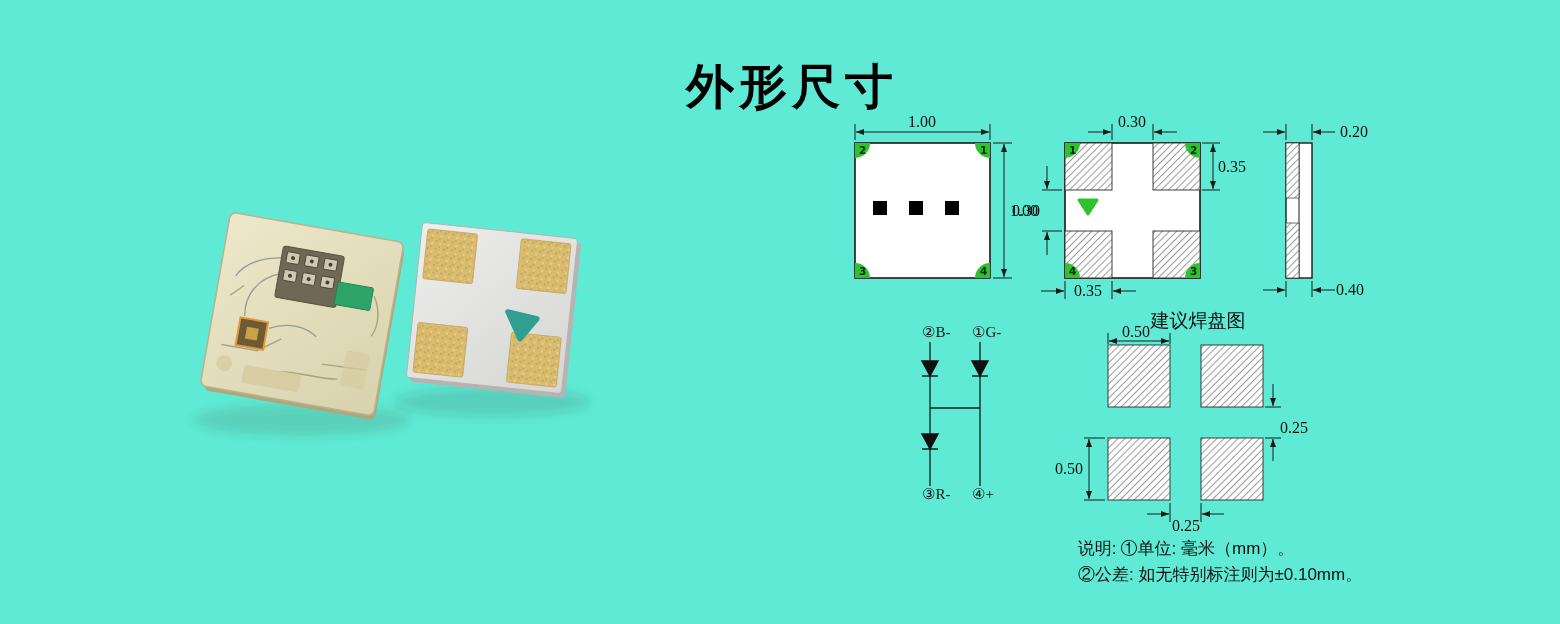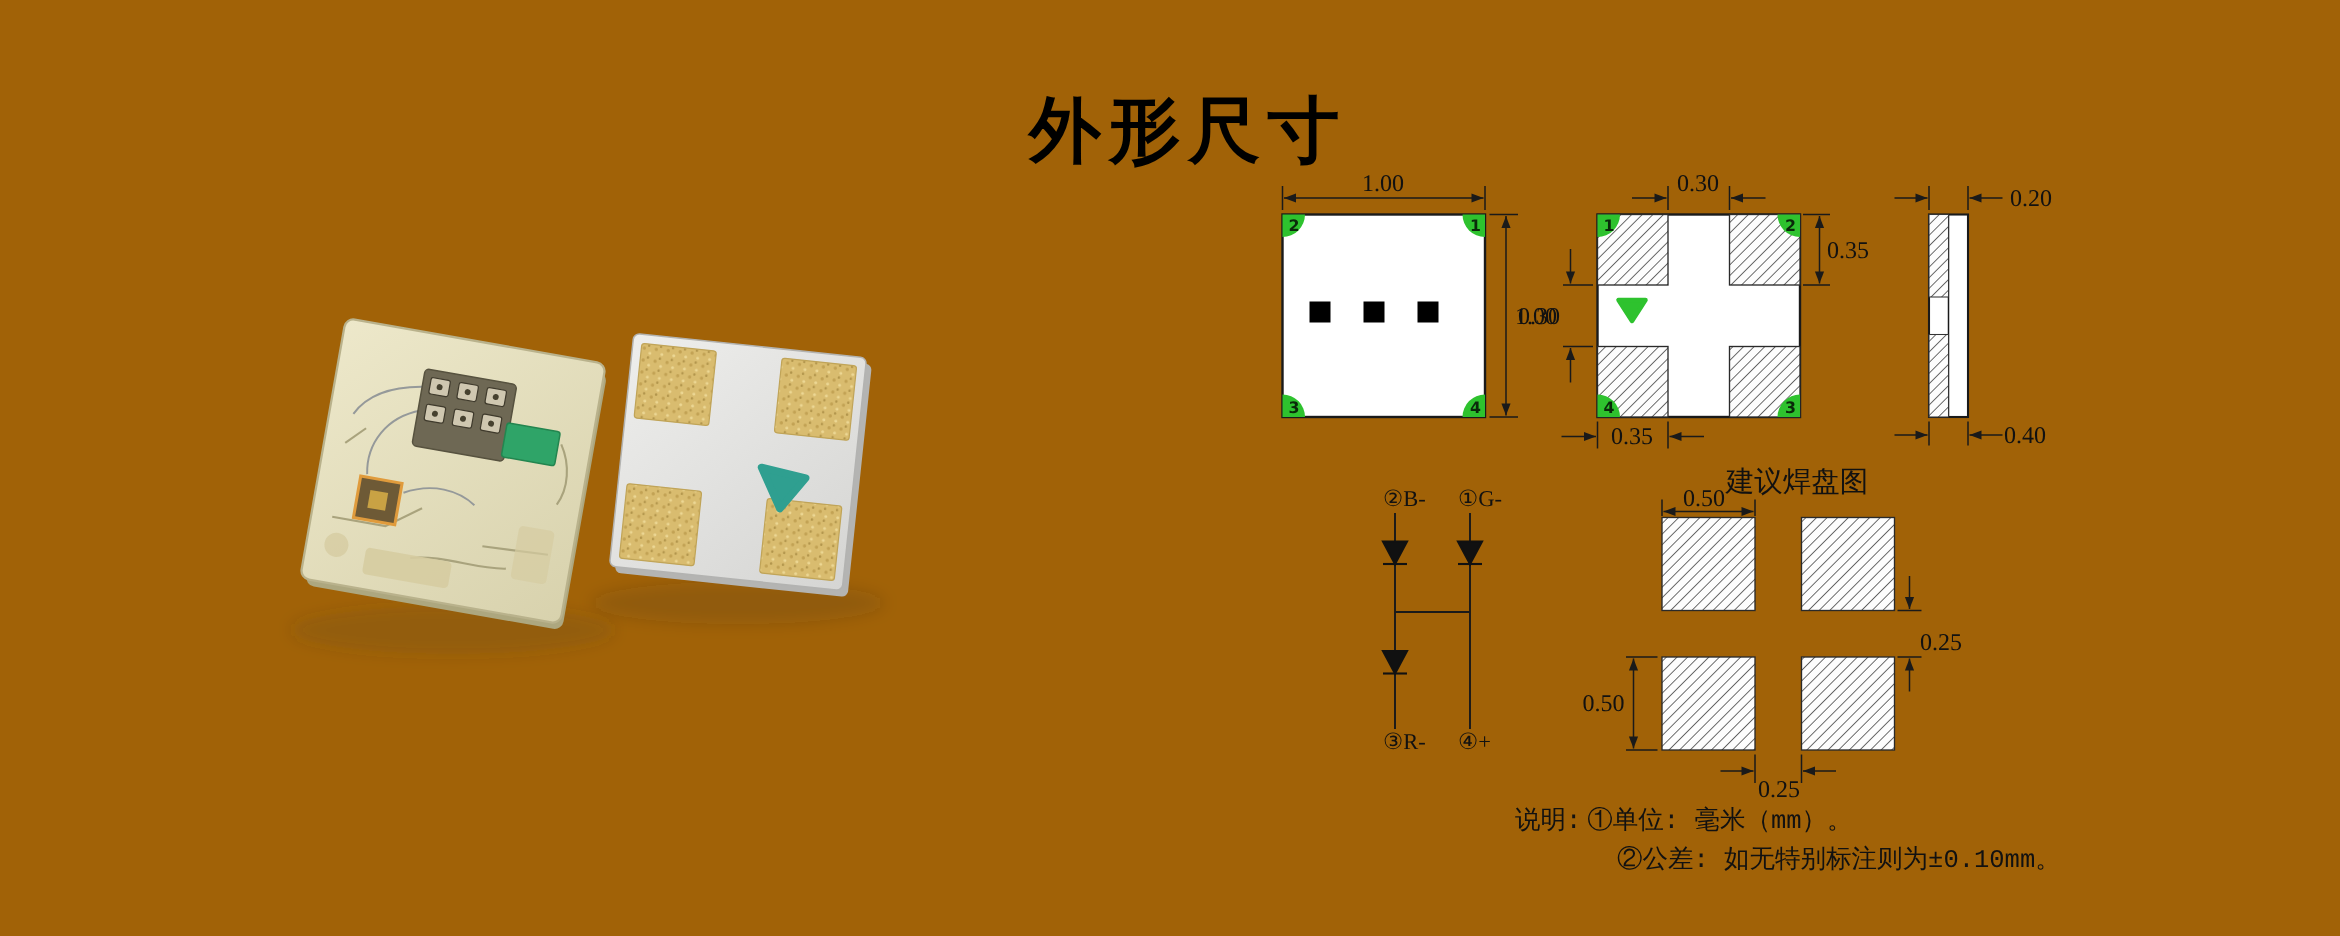--- a/index.html
+++ b/index.html
@@ -1,23 +1,23 @@
 <!DOCTYPE html>
 <html><head>
 <meta charset="utf-8">
 <style>
   * { margin:0; padding:0; box-sizing:border-box; }
   html,body { background:#f6f6f6; }
-  .canvas { position:relative; width:1560px; height:624px; background:#a16207; overflow:hidden;
+  .canvas { position:relative; width:1560px; height:624px; background:#5eead4; overflow:hidden;
             font-family:"DejaVu Sans","Liberation Sans",sans-serif; }
   .art { position:absolute; left:0; top:0; }
   .title { position:absolute; left:686px; top:55px; font-size:48px; font-weight:bold;
            color:#000; letter-spacing:5px; font-family:"DejaVu Sans","Liberation Sans",sans-serif; }
   .notes { position:absolute; left:1010px; top:536px; font-size:17px; color:#111;
-           line-height:1.5; font-family:Liberation Mono, monospace; }
+           line-height:1.5; font-family:Liberation Sans, sans-serif;text-align:center; }
   .notes-label { margin-right:4px; }
   .notes-indent { margin-left:68px; }
   svg text.dim    { font-family:"Liberation Serif","DejaVu Serif",serif; font-size:16px; fill:#111; }
   svg text.pinnum { font-family:"DejaVu Sans","Liberation Sans",sans-serif; font-size:10.5px; font-weight:bold; fill:#0a2a0a; }
   svg text.circ   { font-family:"Liberation Serif","DejaVu Serif",serif; font-size:15px; fill:#111; }
   svg text.cjk    { font-family:"Liberation Serif","DejaVu Serif",serif; font-size:19px; fill:#111; }
   .dims line { stroke:#1a1a1a; stroke-width:1; }
 </style>
 </head>
 <body>

